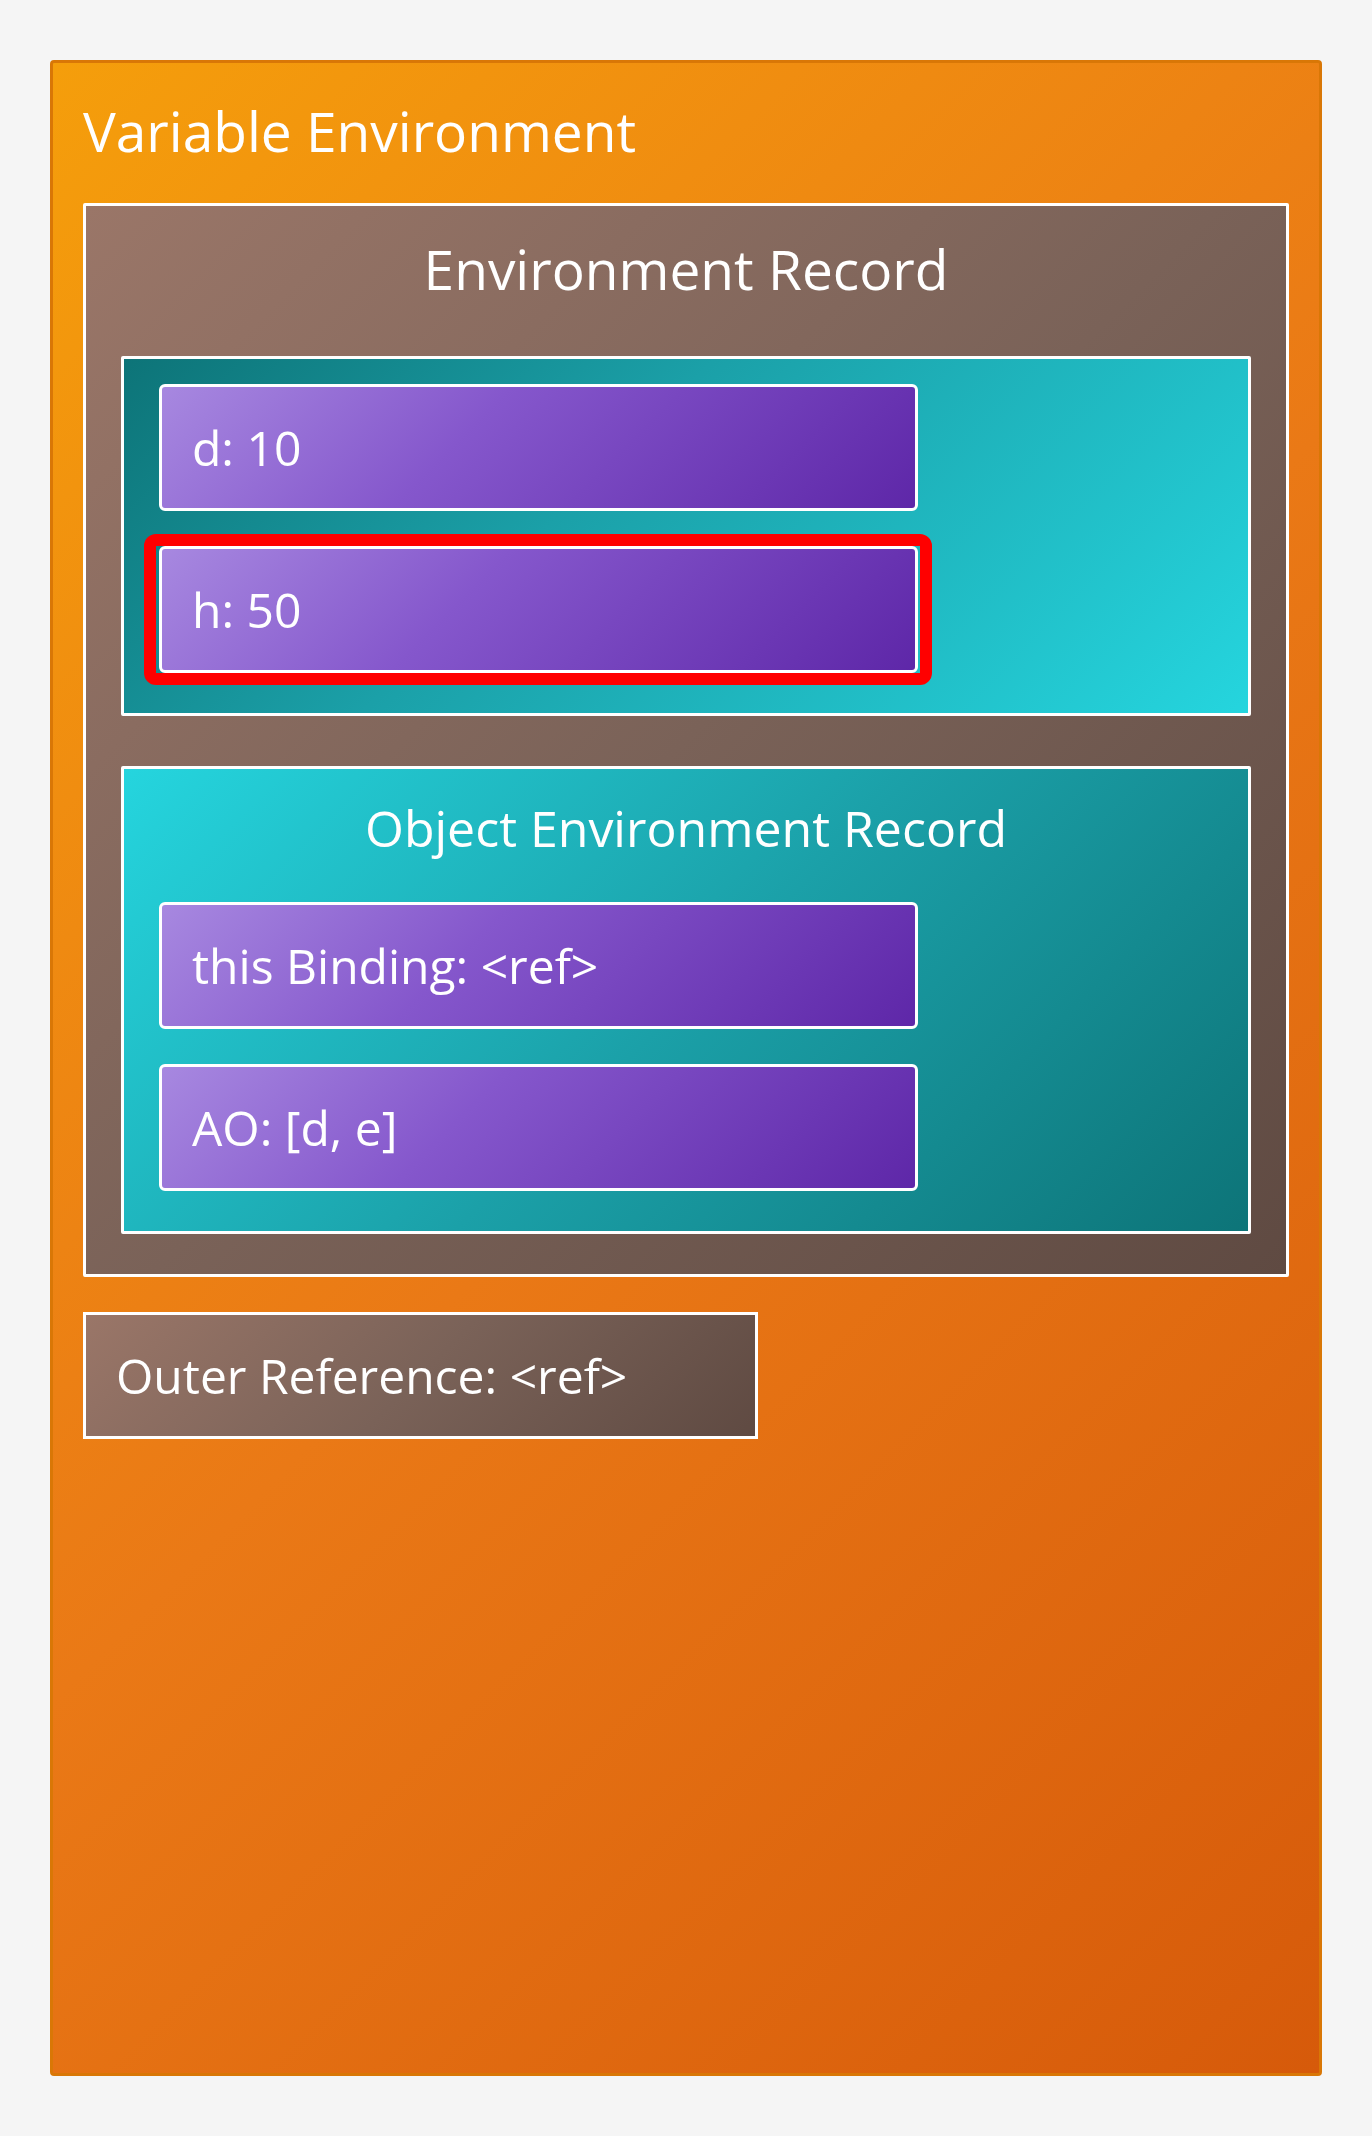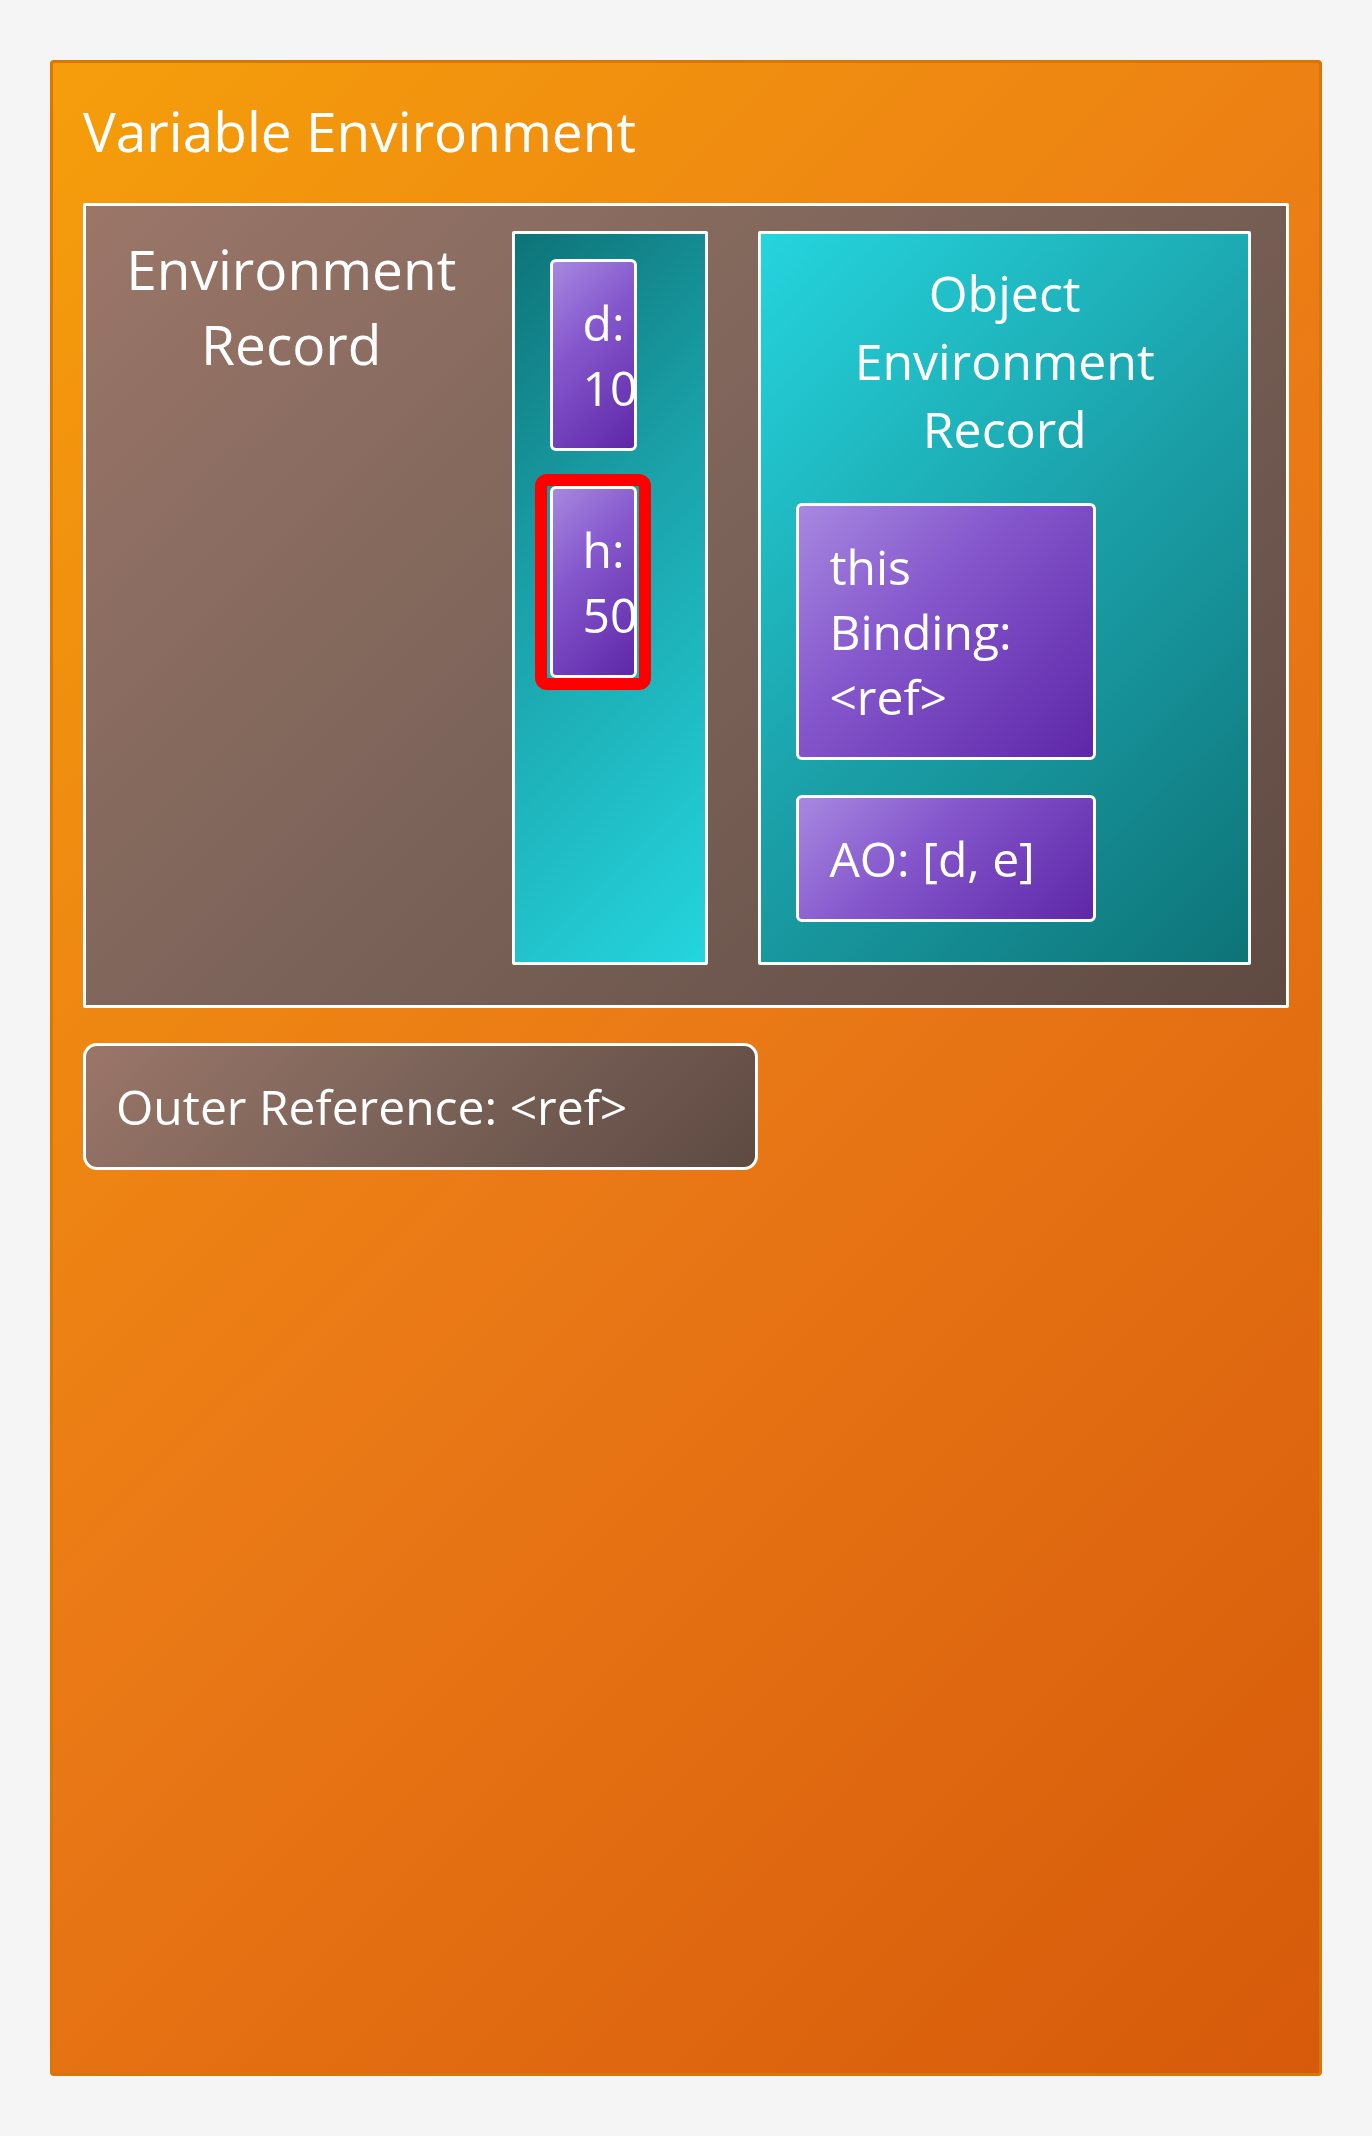--- a/index.html
+++ b/index.html
@@ -30,21 +30,21 @@
     font-weight: 400;
     text-align: left;
     margin-bottom: 35px;
   }
   .env-record {
     background: linear-gradient(135deg, #9a7668 0%, #7a6258 50%, #5f4a42 100%);
     border: 3px solid #ffffff;
     border-radius: 2px;
     padding: 25px 35px 40px 35px;
     display: flex;
-    flex-direction: row;
+    flex-direction: column;
     gap: 50px;
   }
   .env-record-title {
     color: #ffffff;
     font-size: 55px;
     font-weight: 400;
     text-align: center;
     margin-bottom: 0px;
   }
   .inner-record {
@@ -83,21 +83,21 @@
     right: -17px;
     bottom: -15px;
     border: 12px solid #ff0000;
     border-radius: 12px;
     pointer-events: none;
   }
   .outer-ref {
     margin-top: 35px;
     background: linear-gradient(135deg, #9a7668 0%, #7a6258 50%, #5f4a42 100%);
     border: 3px solid #ffffff;
-    border-radius: 14px;
+    border-radius: 0;
     padding: 28px 30px;
     color: #ffffff;
     font-size: 48px;
     font-weight: 400;
     width: 56%;
   }
 </style>
 </head>
 <body>
 

